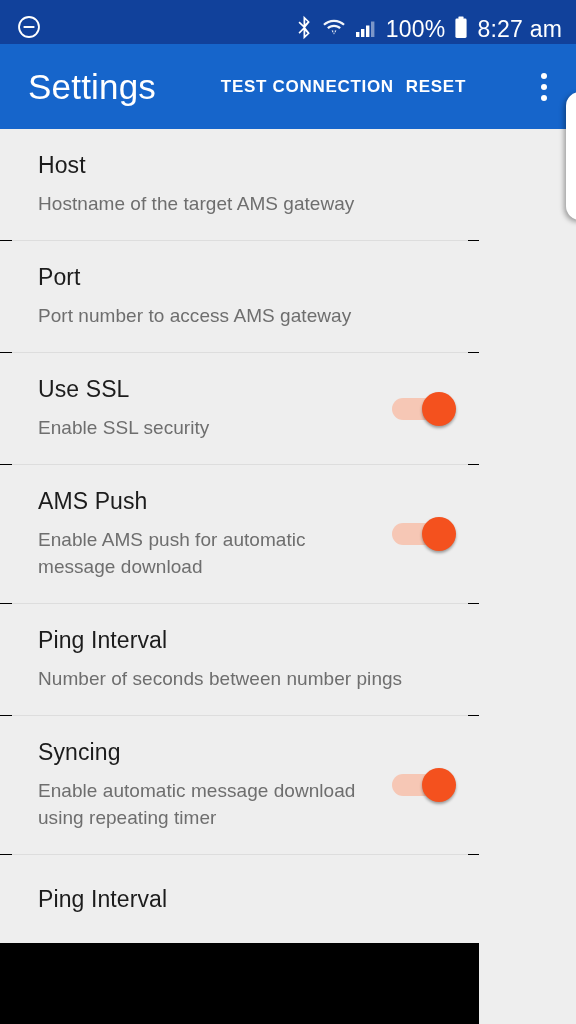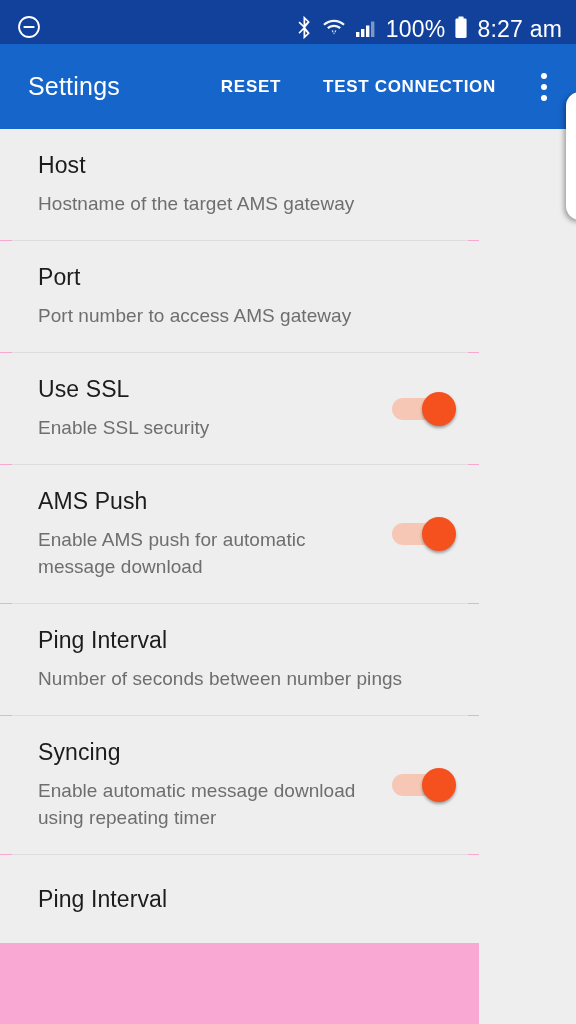--- a/index.html
+++ b/index.html
@@ -28,21 +28,21 @@
 
   
   .app-bar {
     position:absolute; top:44px; left:0;
     width:576px; height:85px;
     background:#1665cb;
     display:flex; align-items:center;
     padding-left:28px;
   }
   .app-title {
-    color:#ffffff; font-size:25px; font-weight:400;
+    color:#ffffff; font-size:35px; font-weight:400;
     letter-spacing:.2px;
   }
   .actions { margin-left:auto; display:flex; align-items:center; }
   .action-btn {
     color:#ffffff; font-size:17px; font-weight:bold;
     letter-spacing:.7px; background:transparent; border:0;
     font-family:"Liberation Sans", sans-serif;
     cursor:pointer; padding:10px 6px;
   }
   .action-reset { margin-right:30px; }
@@ -58,21 +58,21 @@
     position:absolute; top:92px; left:566px;
     width:40px; height:128px;
     background:#ffffff;
     border-top-left-radius:14px;
     border-bottom-left-radius:14px;
     box-shadow:-2px 2px 5px rgba(0,0,0,.34);
     z-index:5;
   }
 
   
-  .pref-list { position:absolute; top:129px; left:0; width:479px; height:895px; background:#f9a8d4; }
+  .pref-list { position:absolute; top:129px; left:0; width:479px; height:895px; background:#000000; }
   .pref-row {
     position:relative;
     display:flex; align-items:center;
     padding:22px 0 22px 38px;
     min-height:88px;
     background:#eeeeee;
     cursor:pointer;
   }
   .pref-text { flex:1 1 auto; max-width:452px; }
   .pref-title {
@@ -151,22 +151,22 @@
           <rect x="1.4" y="2.6" width="11.2" height="19.4" rx="1.4" fill="#ffffff"></rect>
         </svg>
       </span>
       <span class="sb-text">8:27 am</span>
     </div>
   </div>
 
   <div class="app-bar">
     <div class="app-title">Settings</div>
     <div class="actions">
+      <button class="action-btn">TEST CONNECTION</button>
       <button class="action-btn action-reset">RESET</button>
-      <button class="action-btn">TEST CONNECTION</button>
       <div class="overflow">
         <span></span>
           <span></span>
           <span></span>
       </div>
     </div>
   </div>
 
   <div class="side-card"></div>
 

